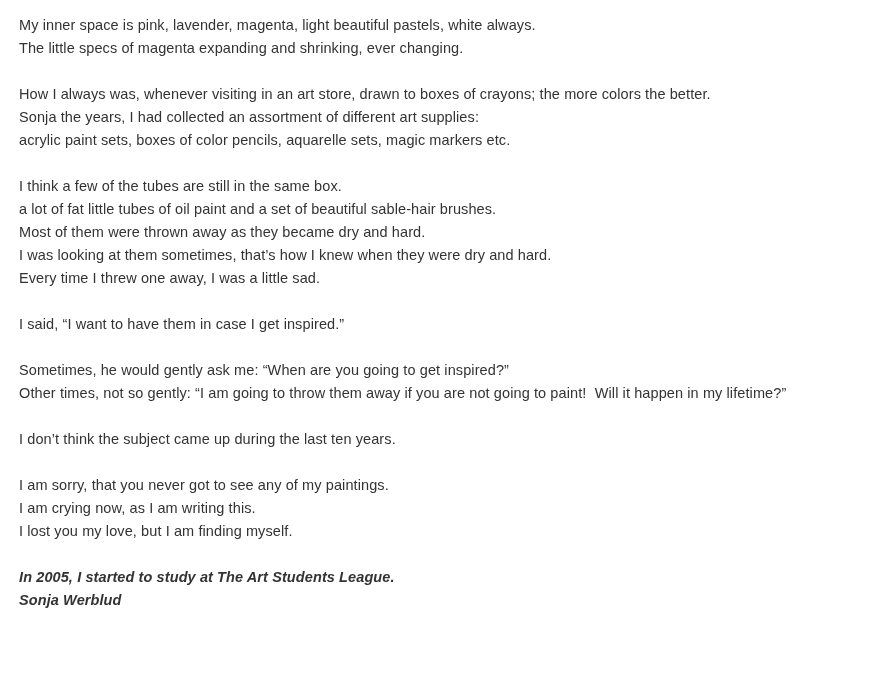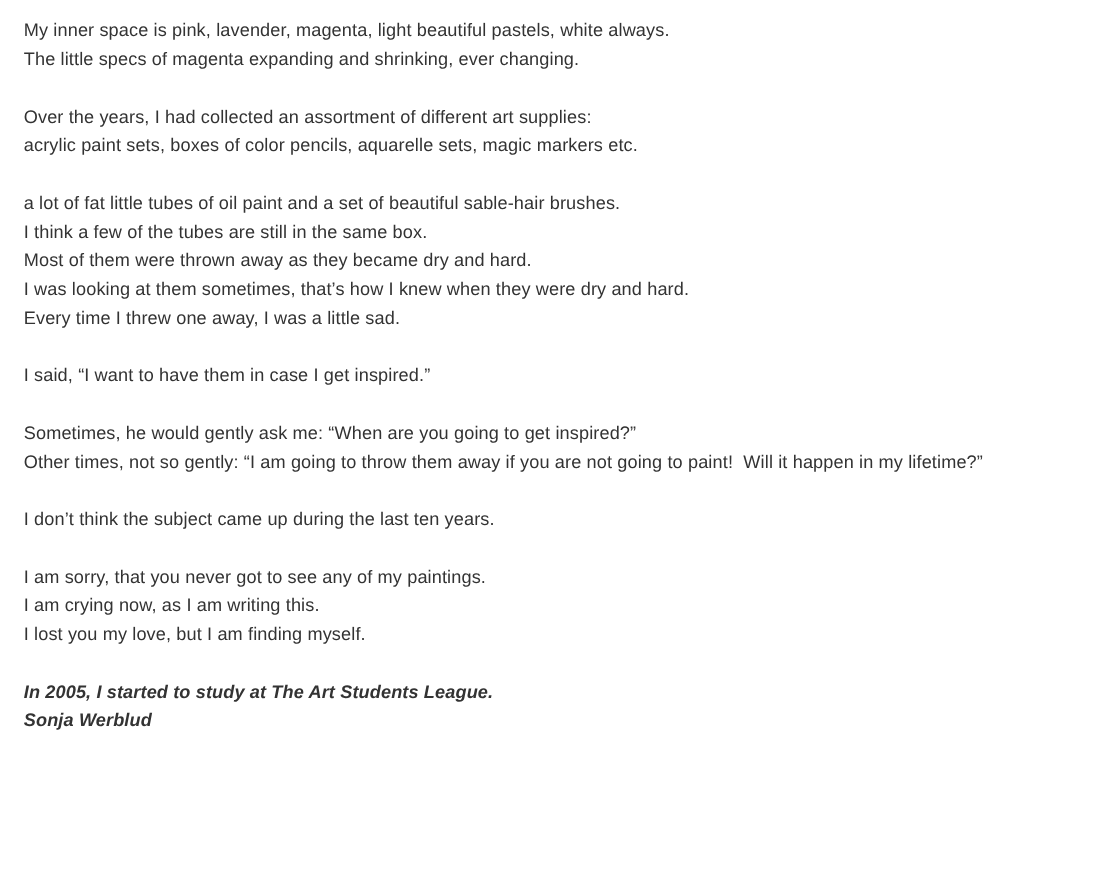--- a/index.html
+++ b/index.html
@@ -38,27 +38,28 @@
 <body>
 
 <div class="page">
 
   <div class="para">
     <div class="line">My inner space is pink, lavender, magenta, light beautiful pastels, white always.</div>
     <div class="line">The little specs of magenta expanding and shrinking, ever changing.</div>
   </div>
 
   <div class="para">
-    <div class="line">Over the years, I had collected an assortment of different art supplies:</div>
+    <div class="line">How I always was, whenever visiting in an art store, drawn to boxes of crayons; the more colors the better.</div>
+    <div class="line">Sonja the years, I had collected an assortment of different art supplies:</div>
     <div class="line">acrylic paint sets, boxes of color pencils, aquarelle sets, magic markers etc.</div>
   </div>
 
   <div class="para">
+    <div class="line">I think a few of the tubes are still in the same box.</div>
     <div class="line">a lot of fat little tubes of oil paint and a set of beautiful sable-hair brushes.</div>
-    <div class="line">I think a few of the tubes are still in the same box.</div>
     <div class="line">Most of them were thrown away as they became dry and hard.</div>
     <div class="line">I was looking at them sometimes, that’s how I knew when they were dry and hard.</div>
     <div class="line">Every time I threw one away, I was a little sad.</div>
   </div>
 
   <div class="para">
     <div class="line">I said, “I want to have them in case I get inspired.”</div>
   </div>
 
   <div class="para">

